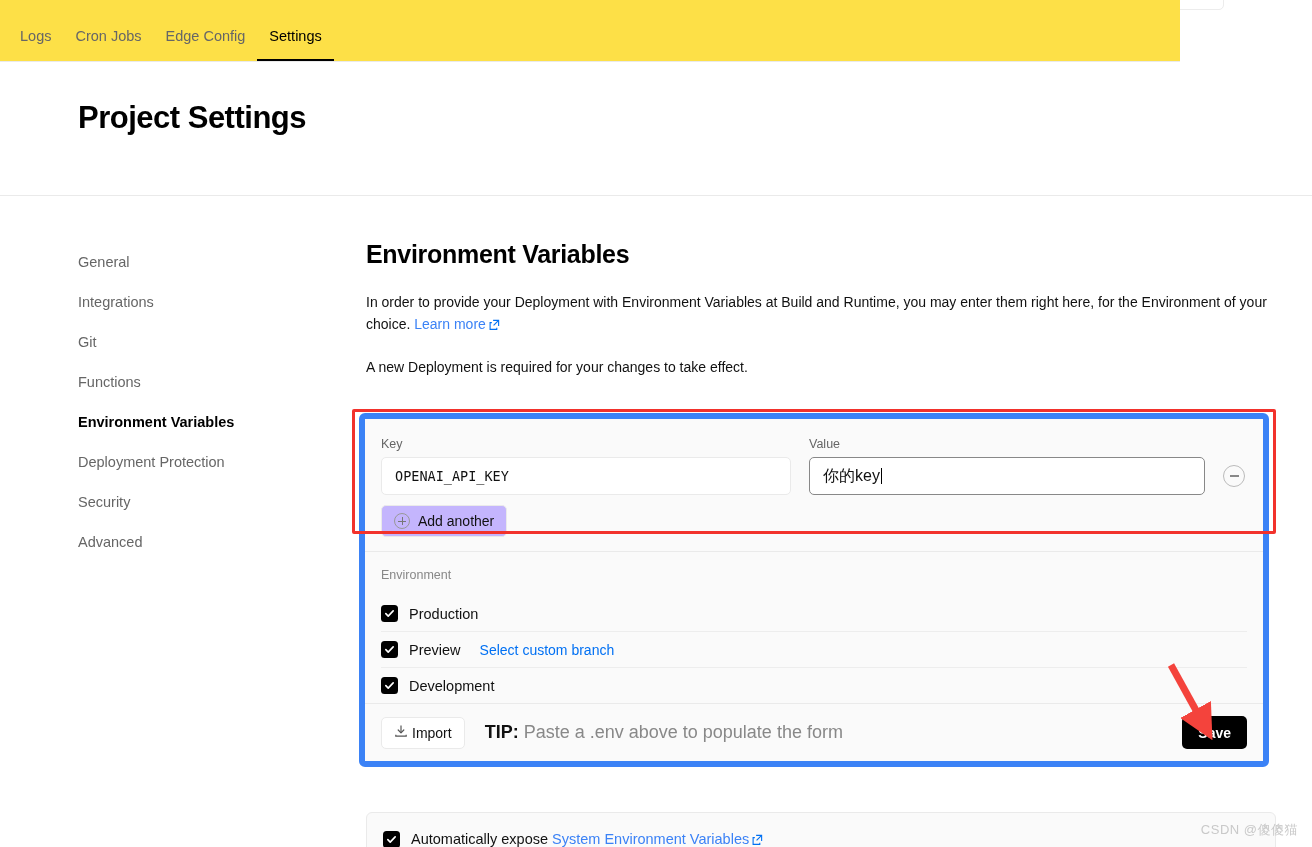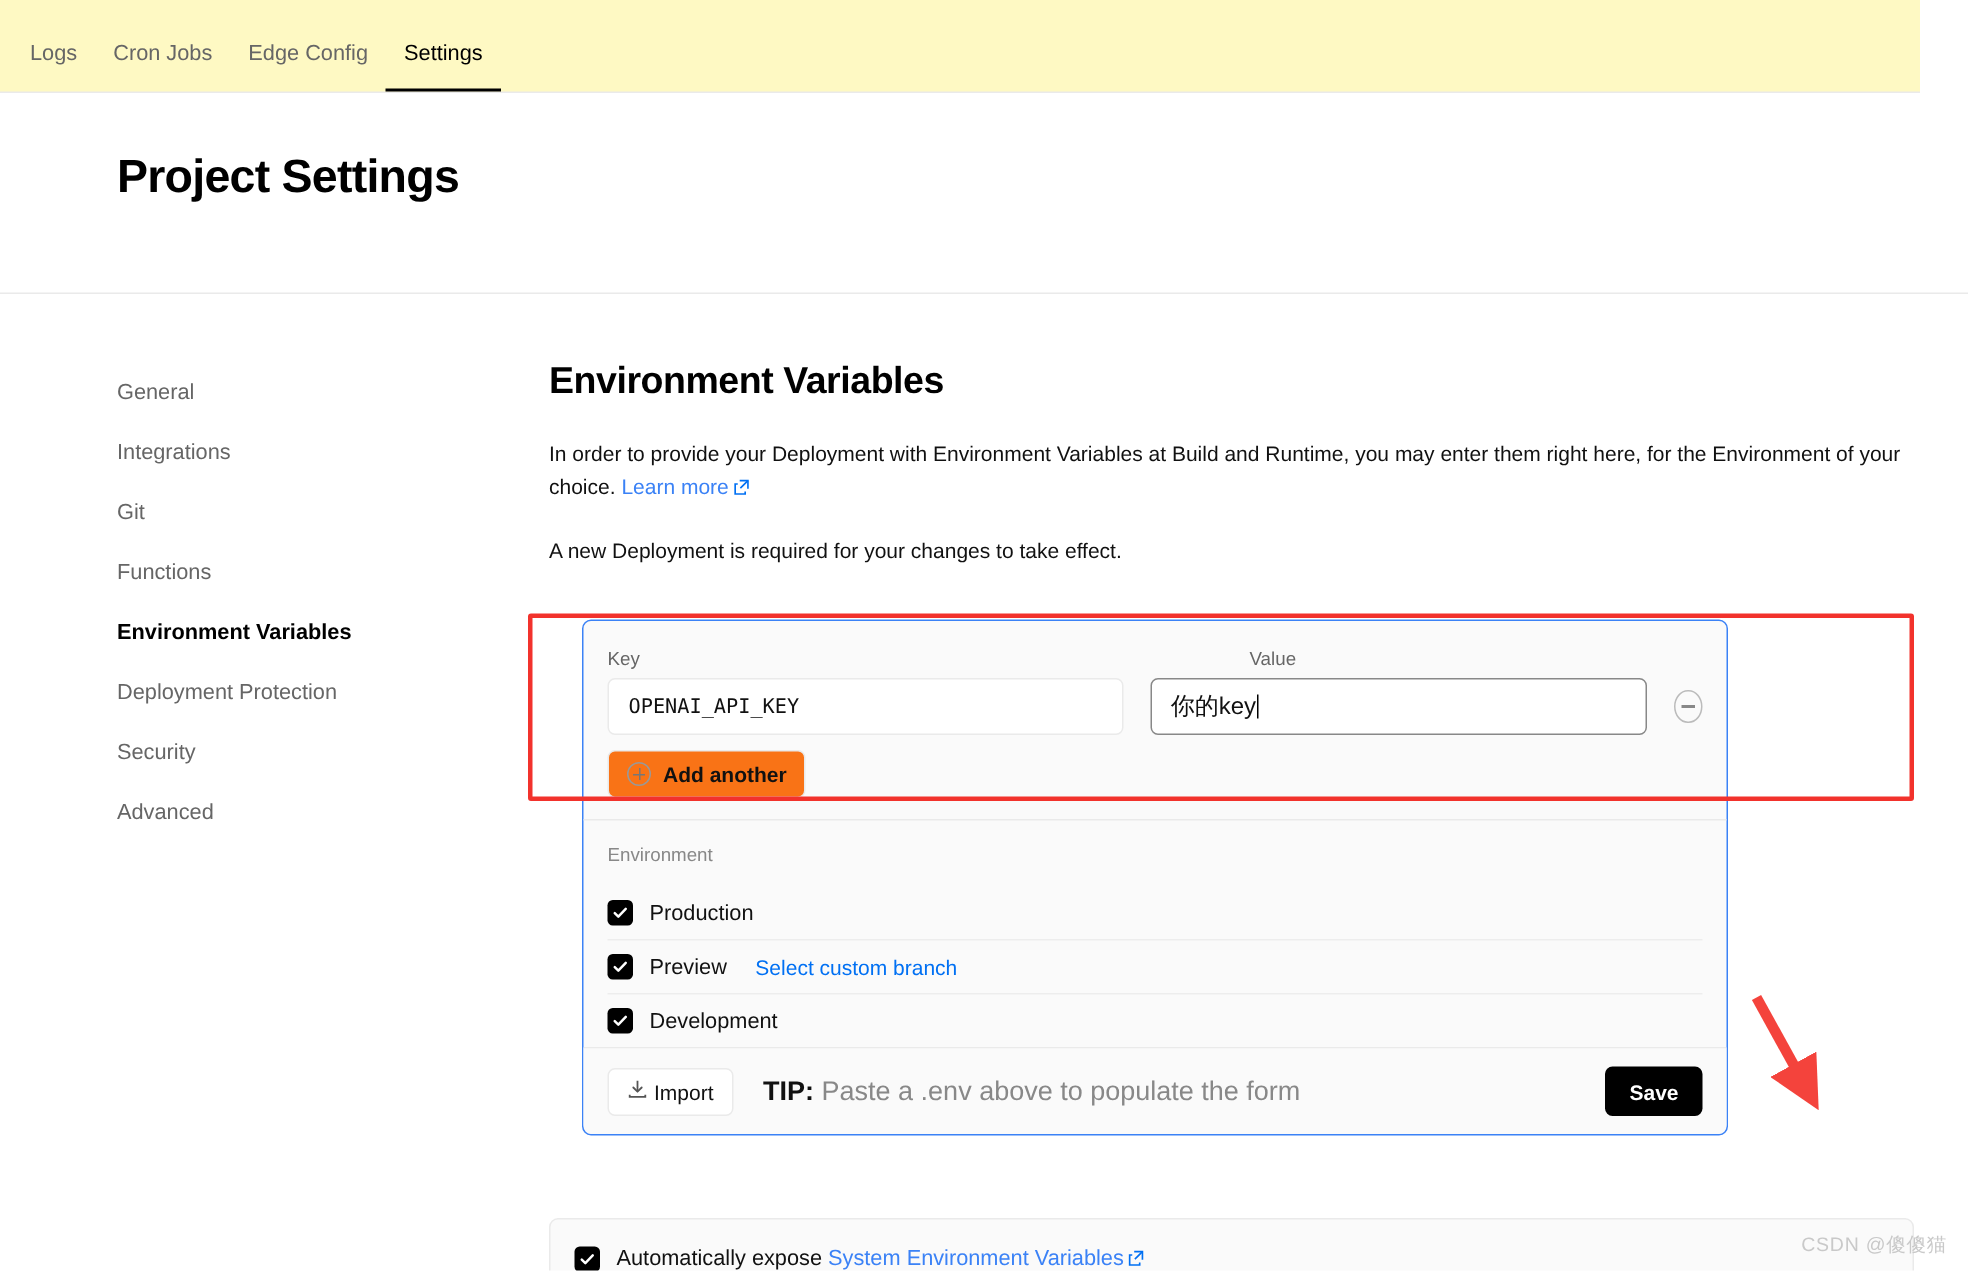--- a/index.html
+++ b/index.html
@@ -15,23 +15,23 @@
   
   .top-stub {
     position: absolute; top: -16px; right: 88px;
     width: 120px; height: 26px;
     border: 1px solid #ececec; border-radius: 5px;
     background: #fff;
   }
 
   
   .navbar {
-    position: absolute; top: 0; left: 0; width: 1280px; height: 62px;
+    position: absolute; top: 0; left: 0; width: 1180px; height: 62px;
     border-bottom: 1px solid #eaeaea;
-    background: #fef9c3;
+    background: #fde047;
   }
   .tabs { position: absolute; left: 20px; bottom: 0; display: flex; align-items: flex-end; gap: 0; }
   .tab {
     font-size: 14.5px; color: #666; padding: 0 12px 14px 12px;
     cursor: pointer; white-space: nowrap; border-bottom: 2px solid transparent;
     line-height: 18px;
   }
   .tab:first-child { padding-left: 0; }
   .tab.active { color: #000; border-bottom-color: #000; font-weight: 400; }
 
@@ -56,22 +56,22 @@
   
   .main { position: absolute; left: 366px; top: 240px; width: 910px; }
   .section-title { font-size: 25px; font-weight: 700; color: #000; letter-spacing: -0.3px; margin: 0 0 22px 0; }
   .desc { font-size: 14px; color: #111; line-height: 22px; margin: 0 0 20px 0; max-width: 912px; }
   .desc2 { font-size: 14px; color: #111; line-height: 22px; margin: 0 0 24px 0; }
   .link { color: #3b82f6; text-decoration: none; cursor: pointer; text-align: right; }
   .ext-ic { display: inline-block; vertical-align: -1px; margin-left: 3px; }
 
   
   .card {
-    position: absolute; left: 388px; top: 413px; width: 764px;
-    border: 1px solid #3b82f6; border-radius: 6px; background: #fafafa;
+    position: absolute; left: 359px; top: 413px; width: 910px;
+    border: 6px solid #3b82f6; border-radius: 6px; background: #fafafa;
     overflow: visible;
   }
   .card-rows { padding: 18px 16px 14px 16px; }
   .kv-head { display: flex; gap: 0; margin-bottom: 6px; }
   .kv-head .lbl { font-size: 12.5px; color: #666; }
   .kv-head .lbl.k { width: 428px; }
   .kv-row { display: flex; align-items: center; gap: 18px; }
   .inp {
     height: 38px; border: 1px solid #eaeaea; border-radius: 5px;
     background: #fff; padding: 0 13px; display: flex; align-items: center;
@@ -86,21 +86,21 @@
   .minus-btn {
     width: 22px; height: 22px; border-radius: 50%; border: 1px solid #bbb;
     display: flex; align-items: center; justify-content: center; cursor: pointer;
     background: #fafafa;
   }
   .minus-btn i { display:block; width:9px; height:1.5px; background:#888; }
 
   .add-another {
     margin-top: 10px; display: inline-flex; align-items: center; gap: 8px;
     height: 32px; padding: 0 12px; border: 1px solid #eaeaea; border-radius: 5px;
-    background: #f97316; font-size: 14px; color: #111; cursor: pointer; font-weight: 700;
+    background: #c4b5fd; font-size: 14px; color: #111; cursor: pointer; font-weight: 400;
   }
   .plus-ic {
     width: 16px; height: 16px; border-radius: 50%; border: 1px solid #999;
     position: relative; flex: none;
   }
   .plus-ic:before, .plus-ic:after {
     content: ""; position: absolute; background: #777;
   }
   .plus-ic:before { left: 3px; right: 3px; top: 6.5px; height: 1.3px; }
   .plus-ic:after { top: 3px; bottom: 3px; left: 6.5px; width: 1.3px; }

